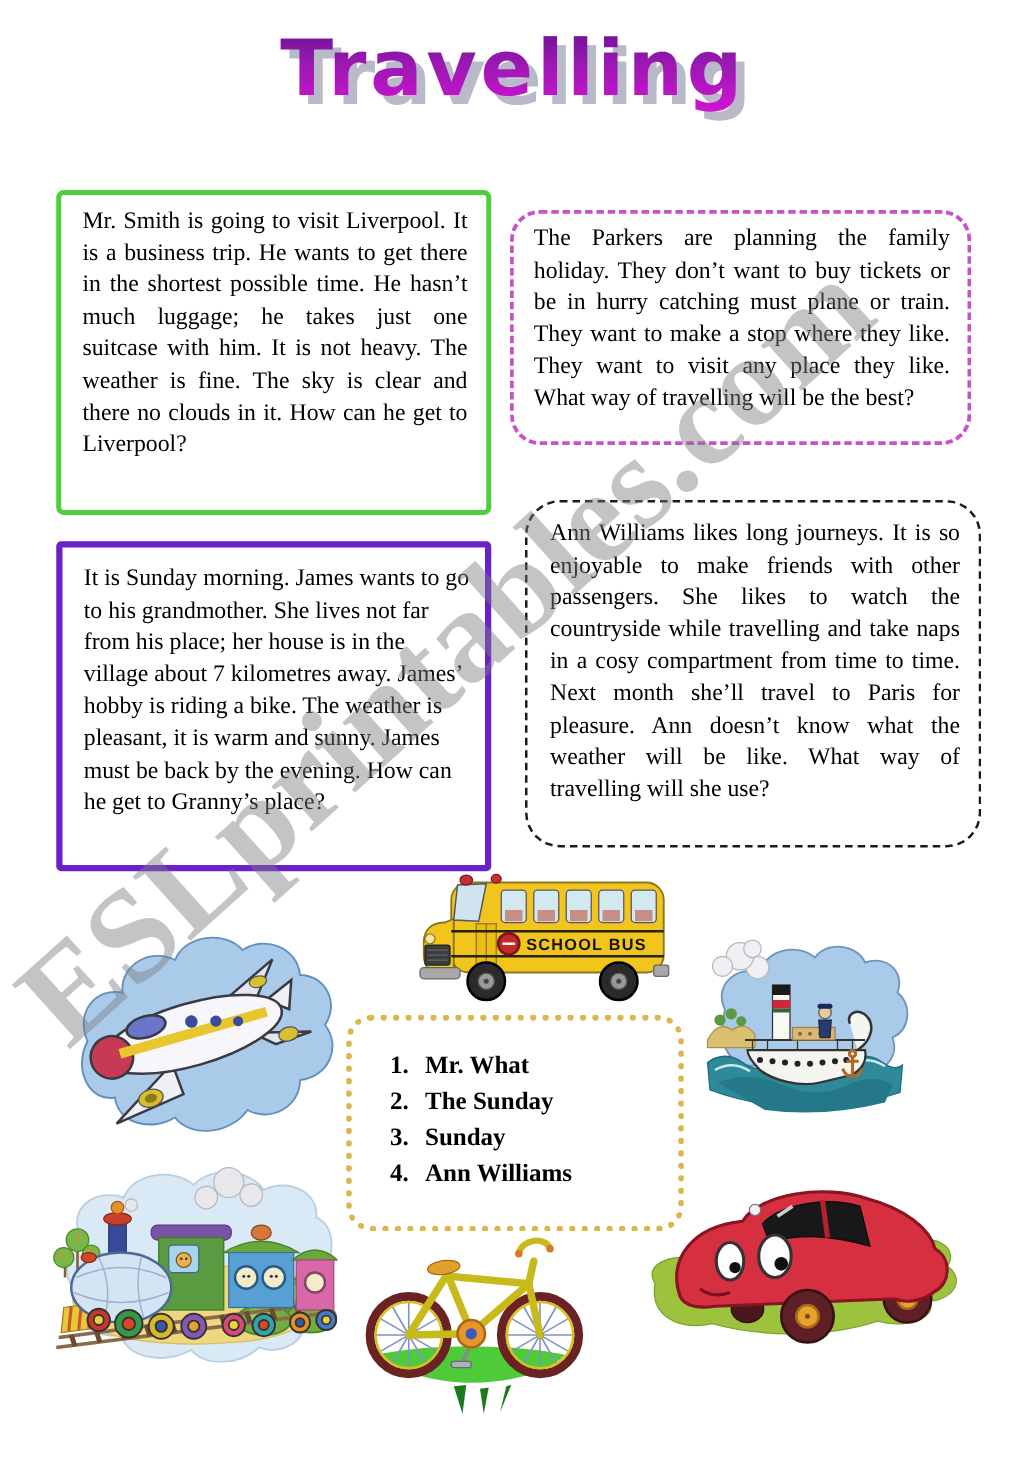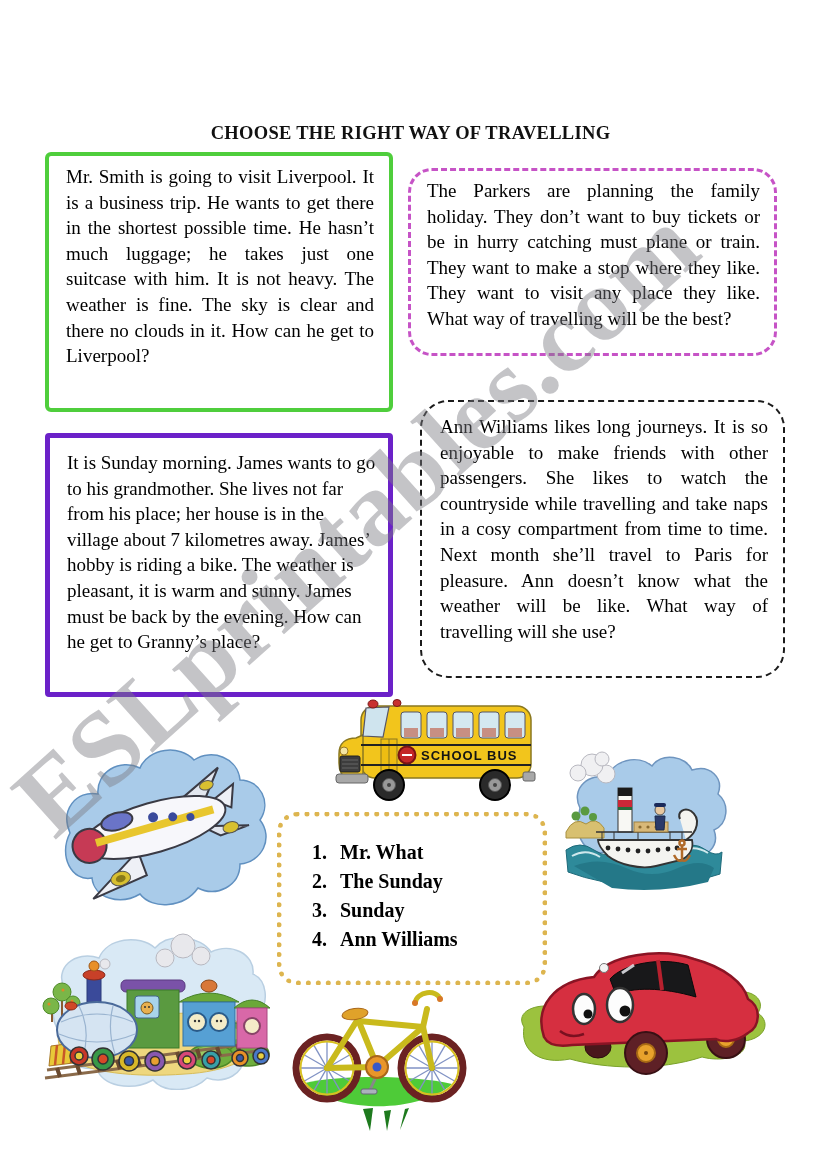--- a/index.html
+++ b/index.html
@@ -44,21 +44,26 @@
              color:rgba(124,124,130,0.45);white-space:nowrap;
              transform:rotate(-42deg);transform-origin:0 100%;}
 </style>
 </head>
 <body>
 
 <div class="page">
 
   <div class="watermark">ESLprintables.com</div>
 
-  <div class="subtitle">CHOOSE THE RIGHT WAY OF TRAVELLING</div>
+  <div class="title-wrap">
+    <span class="title-stack">
+      <span class="title-shadow">Travelling</span>
+      <span class="title-main">Travelling</span>
+    </span>
+  </div>
 
   <div class="story-box box-smith">
     <p class="story-text">Mr. Smith is going to visit Liverpool. It is a business trip. He wants to get there in the shortest possible time. He hasn’t much luggage; he takes just one suitcase with him. It is not heavy. The weather is fine. The sky is clear and there no clouds in it. How can he get to Liverpool?</p>
   </div>
   <div class="story-box box-parkers">
     <p class="story-text">The Parkers are planning the family holiday. They don’t want to buy tickets or be in hurry catching must plane or train. They want to make a stop where they like. They want to visit any place they like. What way of travelling will be the best?</p>
   </div>
   <div class="story-box box-james">
     <p class="story-text">It is Sunday morning. James wants to go to his grandmother. She lives not far from his place; her house is in the village about 7 kilometres away. James’ hobby is riding a bike. The weather is pleasant, it is warm and sunny. James must be back by the evening. How can he get to Granny’s place?</p>
   </div>

